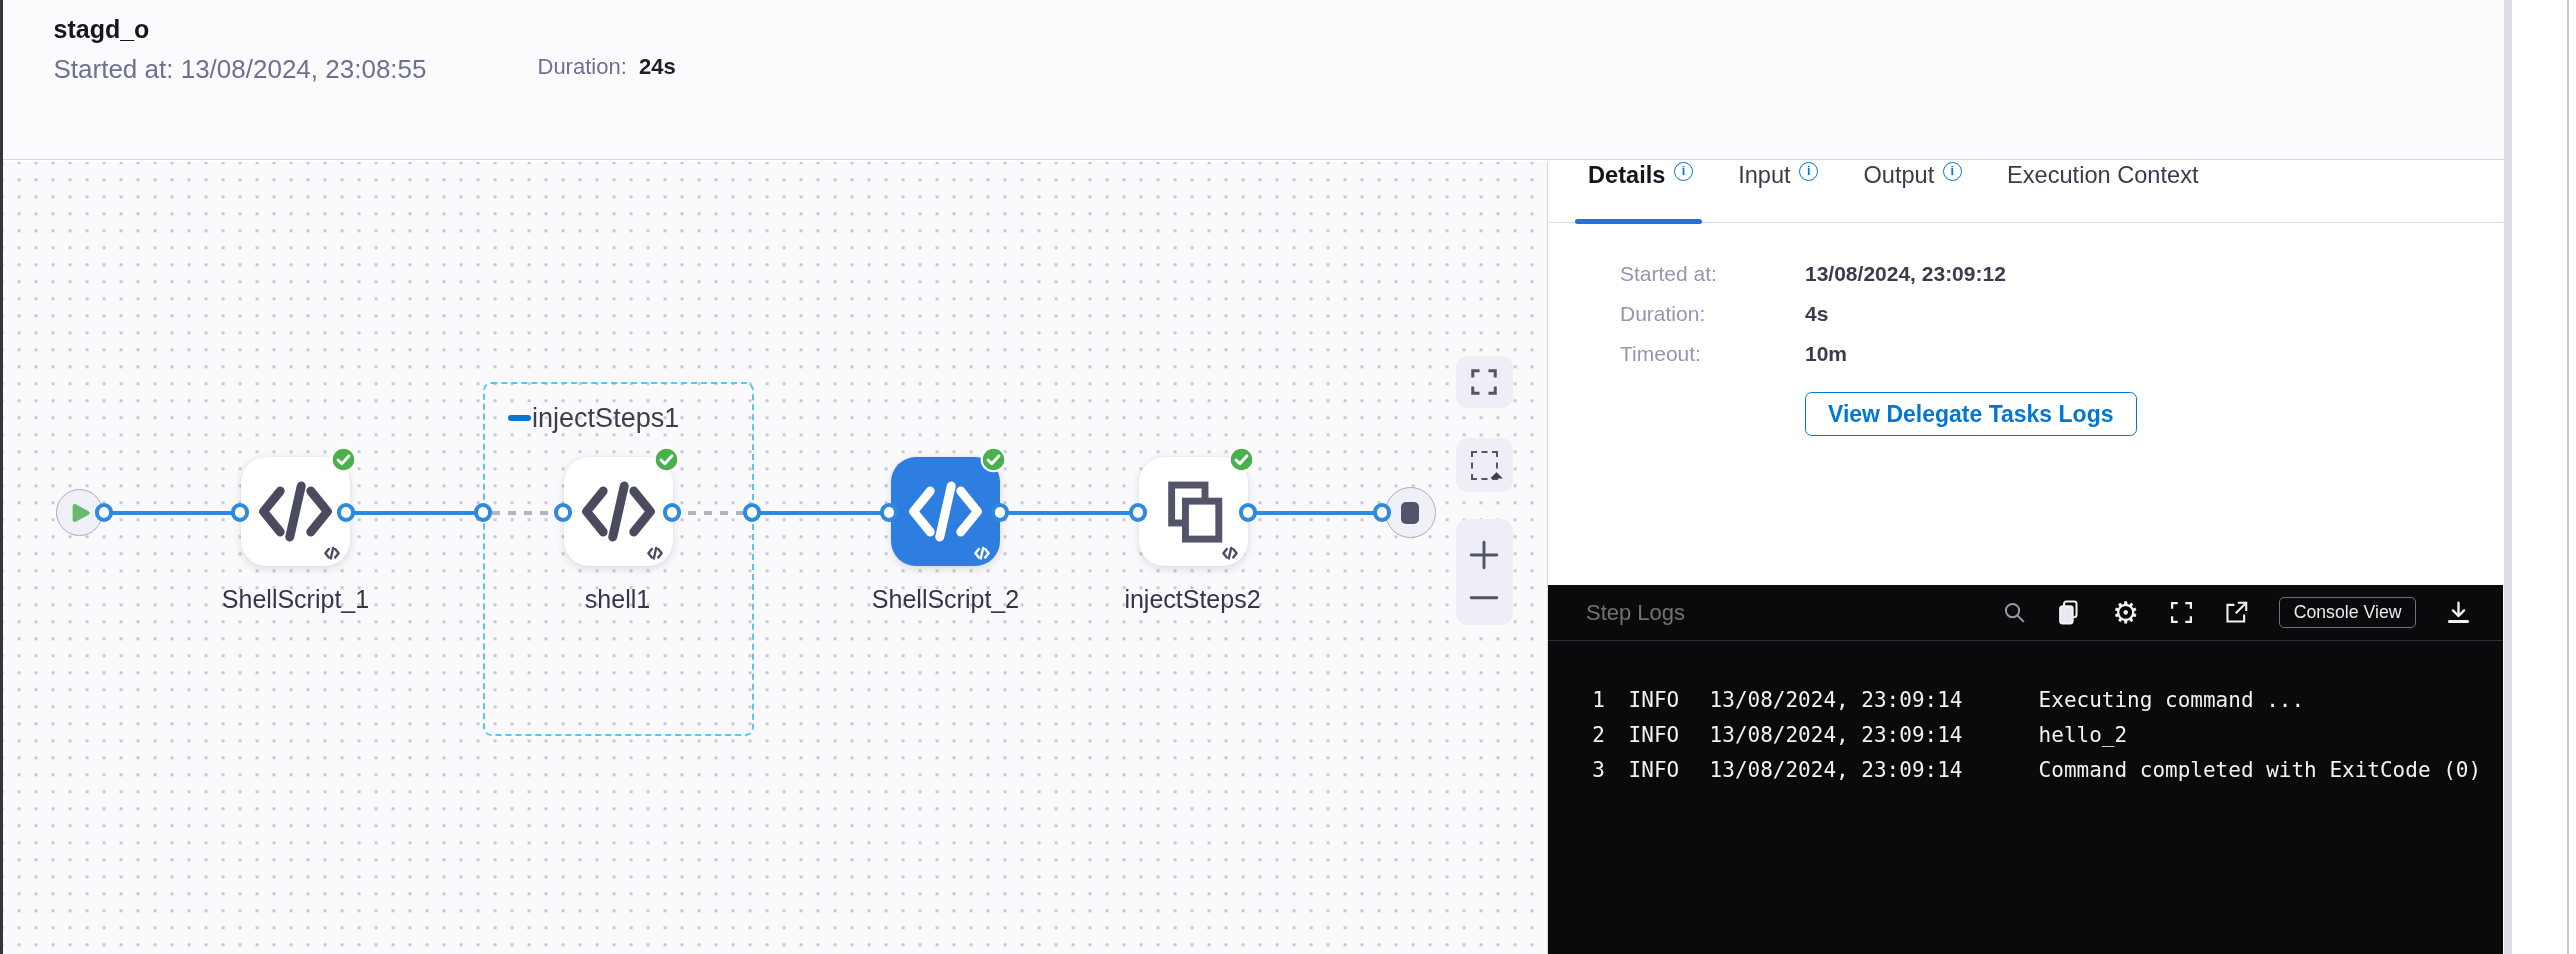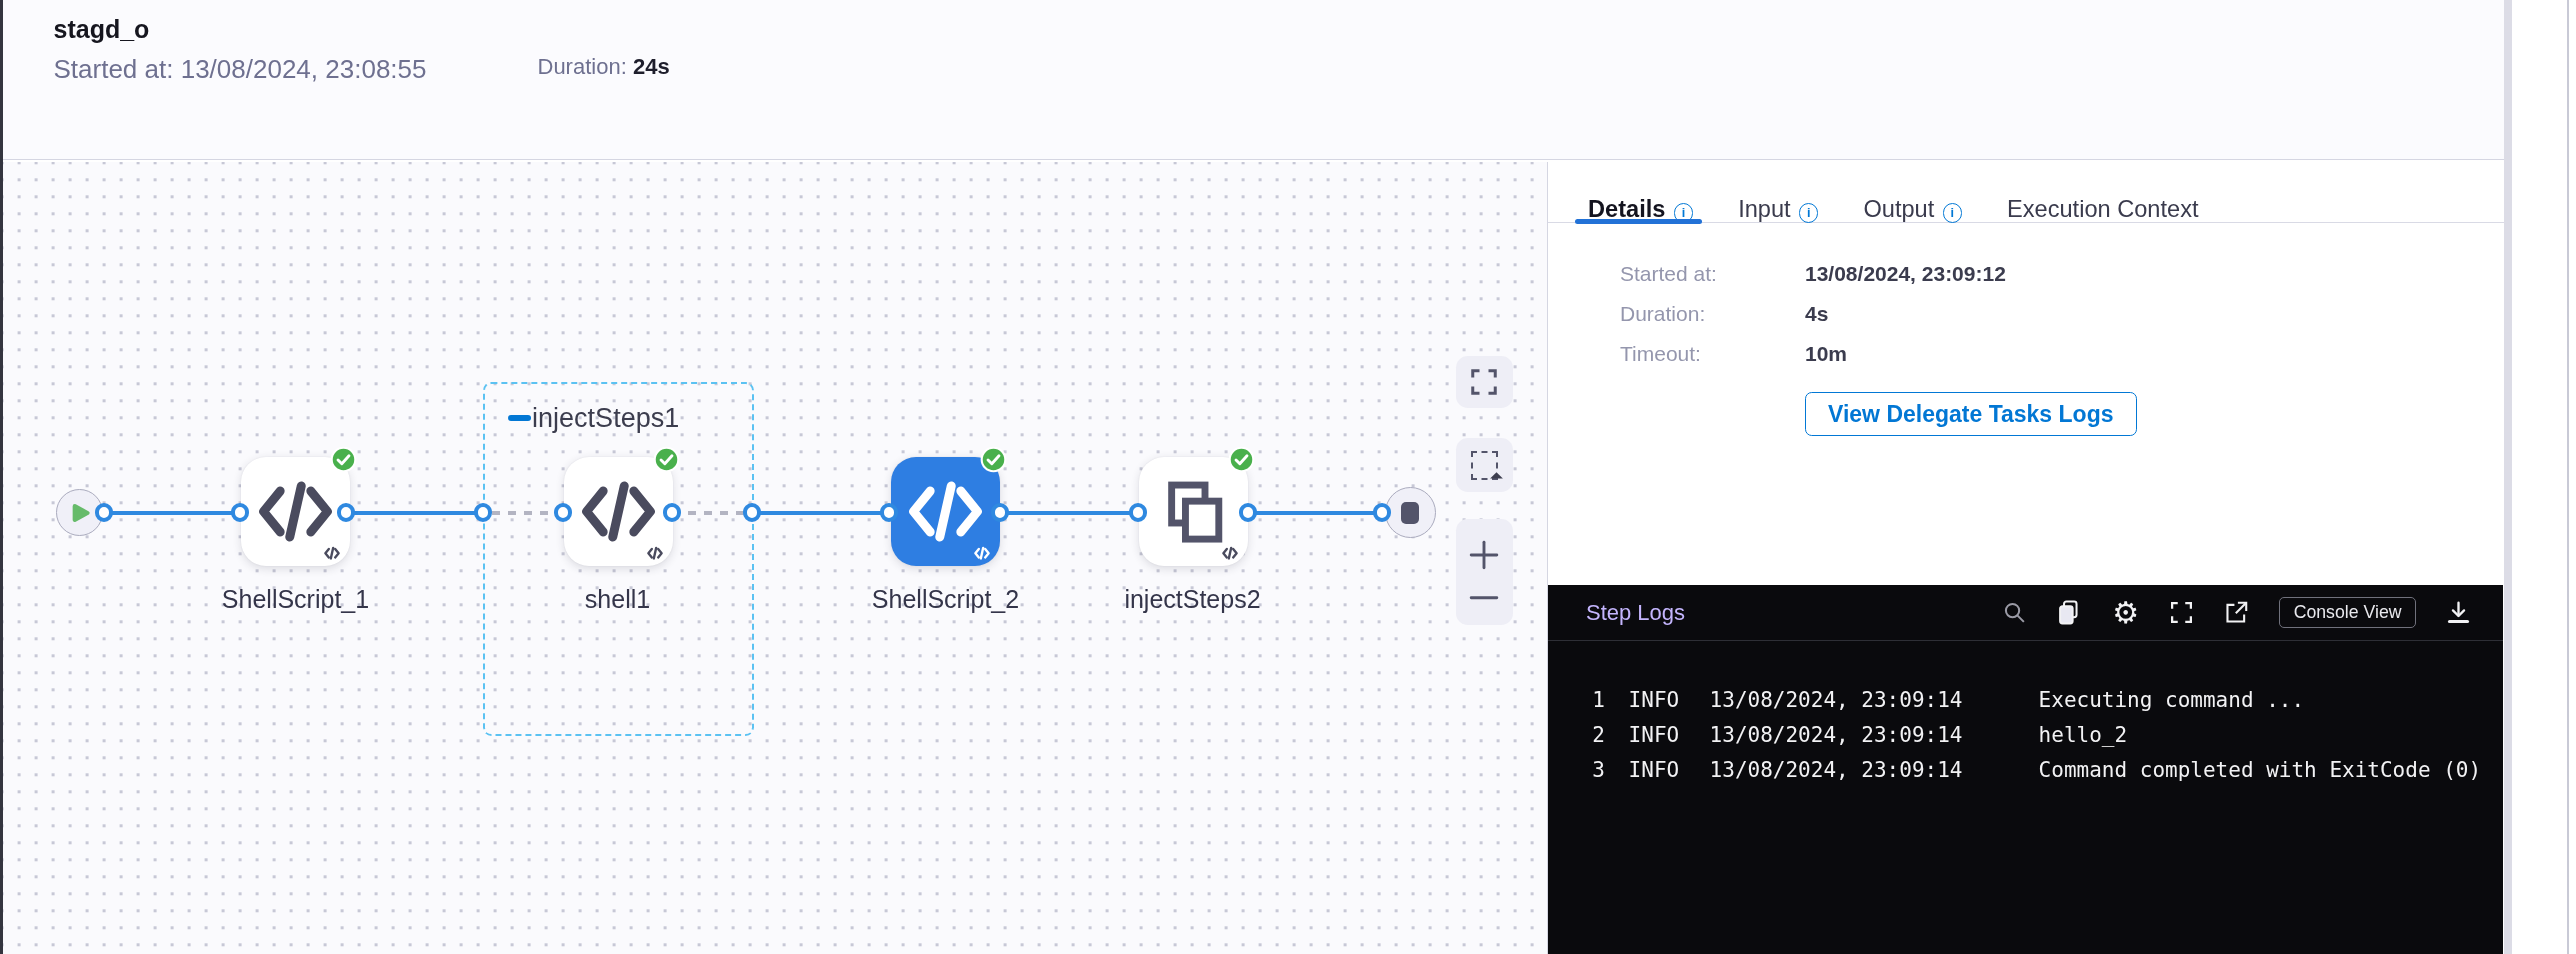--- a/index.html
+++ b/index.html
@@ -11,21 +11,21 @@
   .left-edge  { position:absolute; left:0; top:0; width:2.5px; height:955px; background:#34353f; z-index:60; }
   .scroll-strip { position:absolute; left:2504px; top:0; width:8.4px; height:955px; background:#dcdce6; z-index:55; }
   .right-line { position:absolute; left:2567px; top:0; width:1.7px; height:955px; background:#c9cad6; z-index:55; }
 
   
   header { position:absolute; left:2.5px; top:0; width:2502px; height:160px;
            background:#fbfbfe; border-bottom:1.7px solid #d5d6e2; z-index:10; }
   .hdr-title { position:absolute; left:51px; top:15px; font-size:25px; font-weight:700; color:#16161f; }
   .hdr-meta  { position:absolute; left:51px; top:54px; font-size:26px; color:#6e7090; }
   .hdr-dur   { position:absolute; left:535px; top:54px; font-size:22px; color:#6e7090; }
-  .hdr-dur b { color:#1e1e2c; font-weight:700; }
+  .hdr-dur b { color:#1e1e2c; font-weight:700;margin-left:6px; }
 
   
   .canvas { position:absolute; left:2.5px; top:162px; width:1545px; height:793px;
             background-color:#fafafd;
             background-image:radial-gradient(circle,#c7c8d6 1.7px, transparent 2px);
             background-size:17px 17px; background-position:7.6px 9.3px; overflow:hidden; }
 
   .edge  { position:absolute; top:349px; height:4.2px; background:#2f89e0; }
   .edge.dashed { background:repeating-linear-gradient(90deg,#b3b4c2 0 8.4px, transparent 8.4px 16px); }
 
@@ -63,21 +63,21 @@
                   justify-content:space-evenly; z-index:8; }
   .select-square { position:relative; width:27px; height:29px; border:2.1px dashed #53546a; }
   .select-cursor { position:absolute; right:-5.9px; bottom:-5.9px; width:0; height:0;
                    border-left:9.3px solid #3c3d4e; border-bottom:9.3px solid transparent; transform:rotate(45deg); }
 
   
   .panel { position:absolute; left:1547px; top:162px; width:957px; height:793px; background:#ffffff;
            border-left:1.7px solid #d5d6e2; }
   .tabs { position:relative; display:flex; align-items:center; height:61px; border-bottom:1.7px solid #d9dae5;
           padding-left:40px; gap:45px; background:#ffffff; }
-  .tab  { position:relative; display:flex; align-items:flex-end; gap:8.4px; height:61px;
+  .tab  { position:relative; display:flex; align-items:flex-start; gap:8.4px; height:61px;
           font-size:23.6px; color:#3a3b4d; cursor:pointer; }
   .tab.active { font-weight:700; color:#14141f; }
   .tab.active::after { content:""; position:absolute; left:-12.6px; right:-8.4px; bottom:-1.7px; height:5px;
                        background:#2272d7; border-radius:2.5px; }
   .info-dot { display:inline-flex; align-items:center; justify-content:center; width:19.4px; height:19.4px;
               border:1.7px solid #0278d5; border-radius:50%; color:#0278d5; font-size:12.6px; font-weight:700; }
 
   .details { position:relative; padding-top:39px; }
   .d-row { display:flex; padding-left:72px; margin-bottom:16px; }
   .d-label { width:185px; font-size:21px; color:#9496ad; flex:none; }
@@ -85,21 +85,21 @@
   .d-delegates .d-value { width:648px; line-height:25px; }
   .d-link { color:#0278d5; font-weight:700; cursor:pointer; }
   .delegate-btn { margin:10px 0 0 257px; padding:7.6px 22px; background:#ffffff; border:1.7px solid #0278d5;
                   border-radius:6.7px; color:#0277d4; font-size:23px; font-weight:600; cursor:pointer;
                   font-family:"Liberation Sans", sans-serif; }
 
   
   .logs { position:absolute; left:0; top:423px; width:955px; height:370px; background:#0a0a0d; }
   .logs-header { display:flex; align-items:center; height:56px; padding:0 32px 0 38px;
                  border-bottom:0.8px solid #2e2f36; }
-  .logs-title { font-size:22px; color:#c4b5fd; }
+  .logs-title { font-size:22px; color:#737373; }
   .logs-tools { margin-left:auto; display:flex; align-items:center; gap:30px; }
   .tool { display:flex; align-items:center; justify-content:center; cursor:pointer; }
   .gear-glyph { font-size:30px; color:#f2f2f4; line-height:1; }
   .console-btn { border:1.7px solid #70717c; border-radius:5px; padding:4.2px 13.5px; color:#e9e9ee;
                  font-size:17.7px; background:transparent; cursor:pointer;
                  font-family:"Liberation Sans", sans-serif; }
   .logs-body { padding:42px 0 0 40px; font-family:"DejaVu Sans Mono","Liberation Mono", monospace;
                font-size:21px; line-height:35px; color:#f2f2f4; }
   .log-line { display:flex; white-space:pre; }
   .l-num { width:17px; text-align:right; flex:none; }

